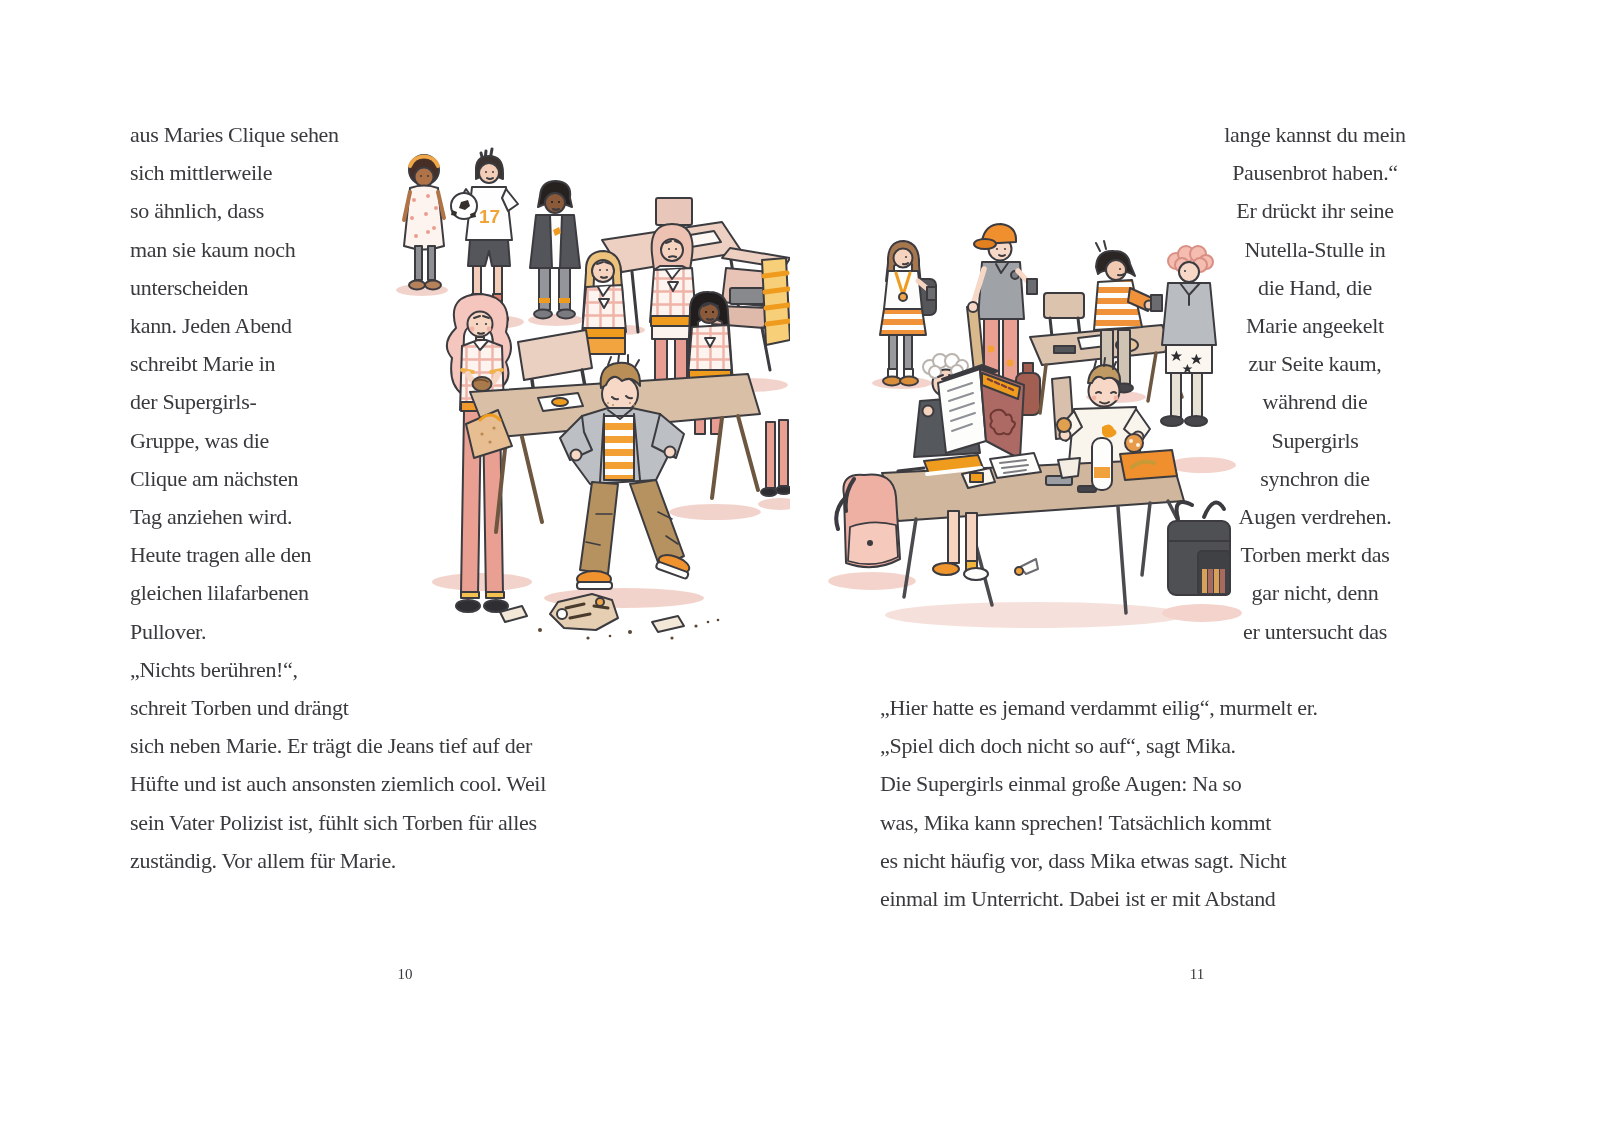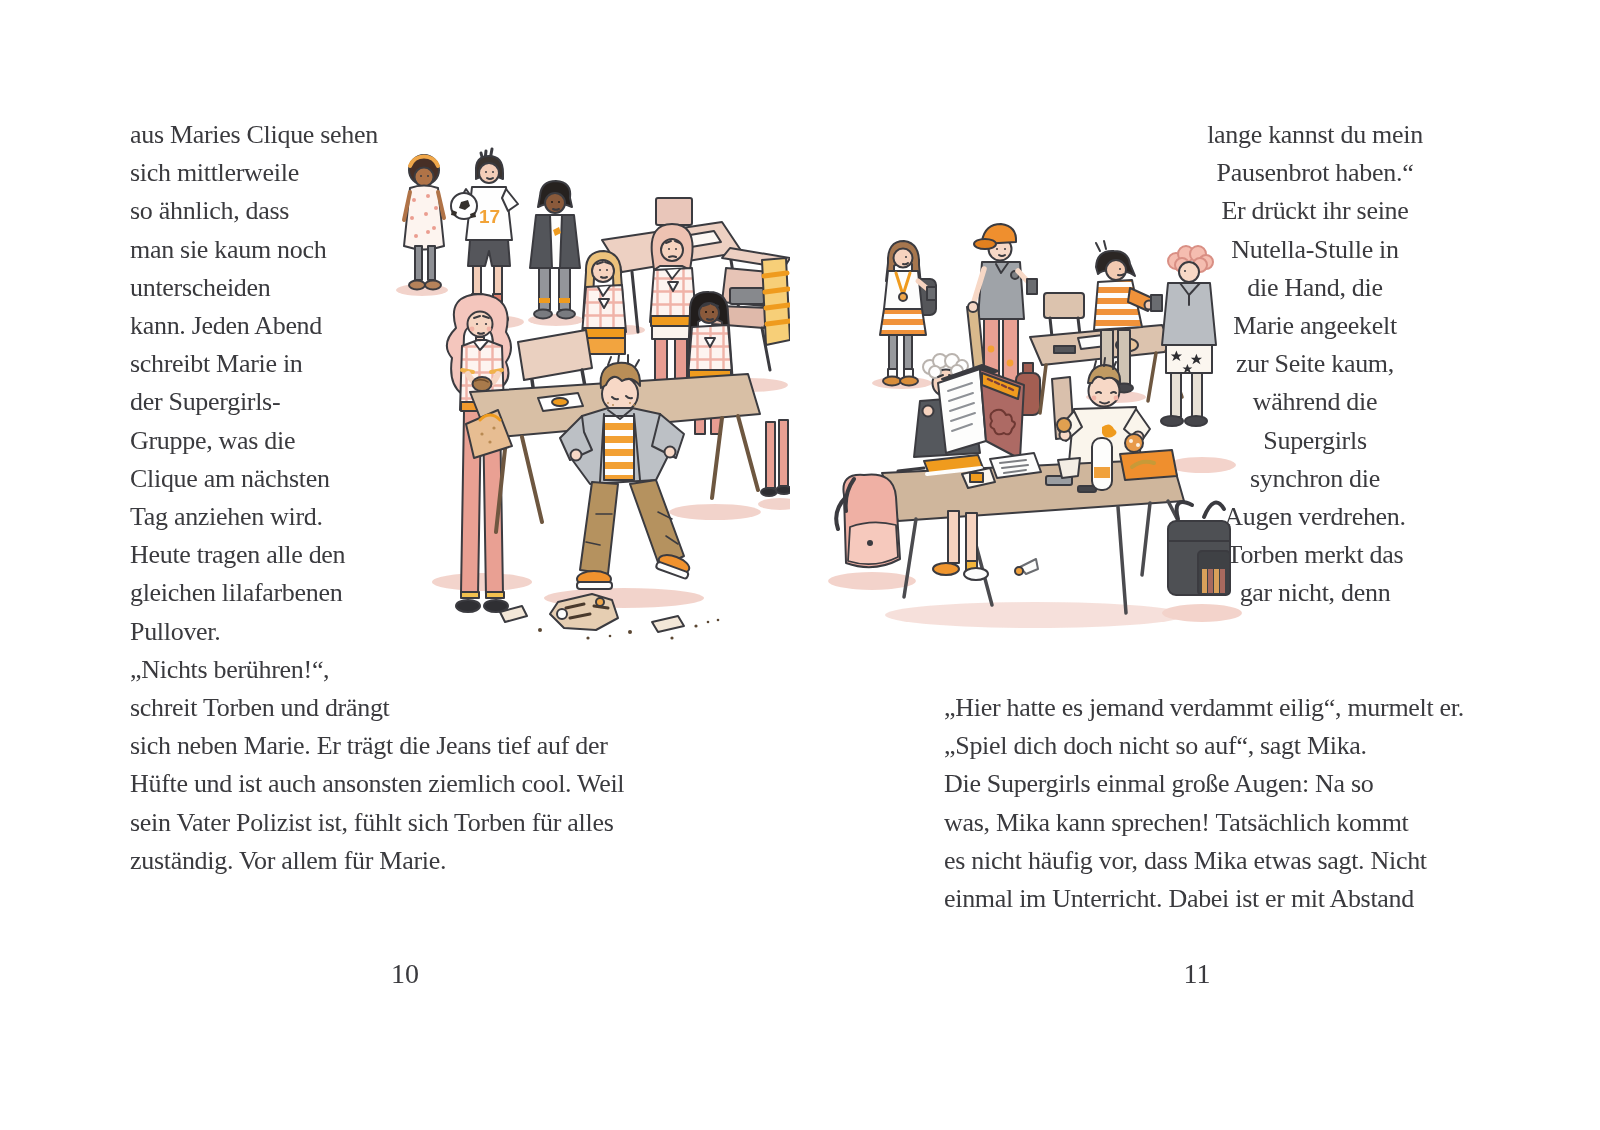--- a/index.html
+++ b/index.html
@@ -1,26 +1,26 @@
 <!DOCTYPE html>
 <html><head>
 <meta charset="utf-8">
 <style>
   html,body{margin:0;padding:0}
   body{
     width:1600px;height:1130px;position:relative;overflow:hidden;
     background:#ffffff;color:#3a3a3e;
     font-family:"Liberation Serif","DejaVu Serif",serif;
   }
-  .textblock{position:absolute;font-size:26px;line-height:38.2px;letter-spacing:-0.3px}
+  .textblock{position:absolute;font-size:22px;line-height:38.2px;letter-spacing:-0.3px}
   .tl{white-space:pre}
   #left-text{left:130px;top:116px;width:640px}
   #right-narrow{left:1140px;top:116px;width:350px;text-align:center}
-  #right-wide{left:944px;top:689px;width:620px}
-  .pagenum{position:absolute;top:959px;width:80px;text-align:center;font-size:28px;line-height:30px}
+  #right-wide{left:880px;top:689px;width:620px}
+  .pagenum{position:absolute;top:959px;width:80px;text-align:center;font-size:15px;line-height:30px}
   #pn-left{left:365px}
   #pn-right{left:1157px}
   svg.illu{position:absolute}
   #illu-left{left:370px;top:140px;width:420px;height:530px}
   #illu-right{left:820px;top:215px;width:430px;height:460px}
 </style>
 </head>
 <body>
 
 <div id="left-text" class="textblock">
@@ -53,20 +53,21 @@
     <div class="tl">Nutella-Stulle in</div>
     <div class="tl">die Hand, die</div>
     <div class="tl">Marie angeekelt</div>
     <div class="tl">zur Seite kaum,</div>
     <div class="tl">während die</div>
     <div class="tl">Supergirls</div>
     <div class="tl">synchron die</div>
     <div class="tl">Augen verdrehen.</div>
     <div class="tl">Torben merkt das</div>
     <div class="tl">gar nicht, denn</div>
+    <div class="tl">er untersucht das</div>
   </div>
 <div id="right-wide" class="textblock">
     <div class="tl">„Hier hatte es jemand verdammt eilig“, murmelt er.</div>
     <div class="tl">„Spiel dich doch nicht so auf“, sagt Mika.</div>
     <div class="tl">Die Supergirls einmal große Augen: Na so</div>
     <div class="tl">was, Mika kann sprechen! Tatsächlich kommt</div>
     <div class="tl">es nicht häufig vor, dass Mika etwas sagt. Nicht</div>
     <div class="tl">einmal im Unterricht. Dabei ist er mit Abstand</div>
   </div>
 

